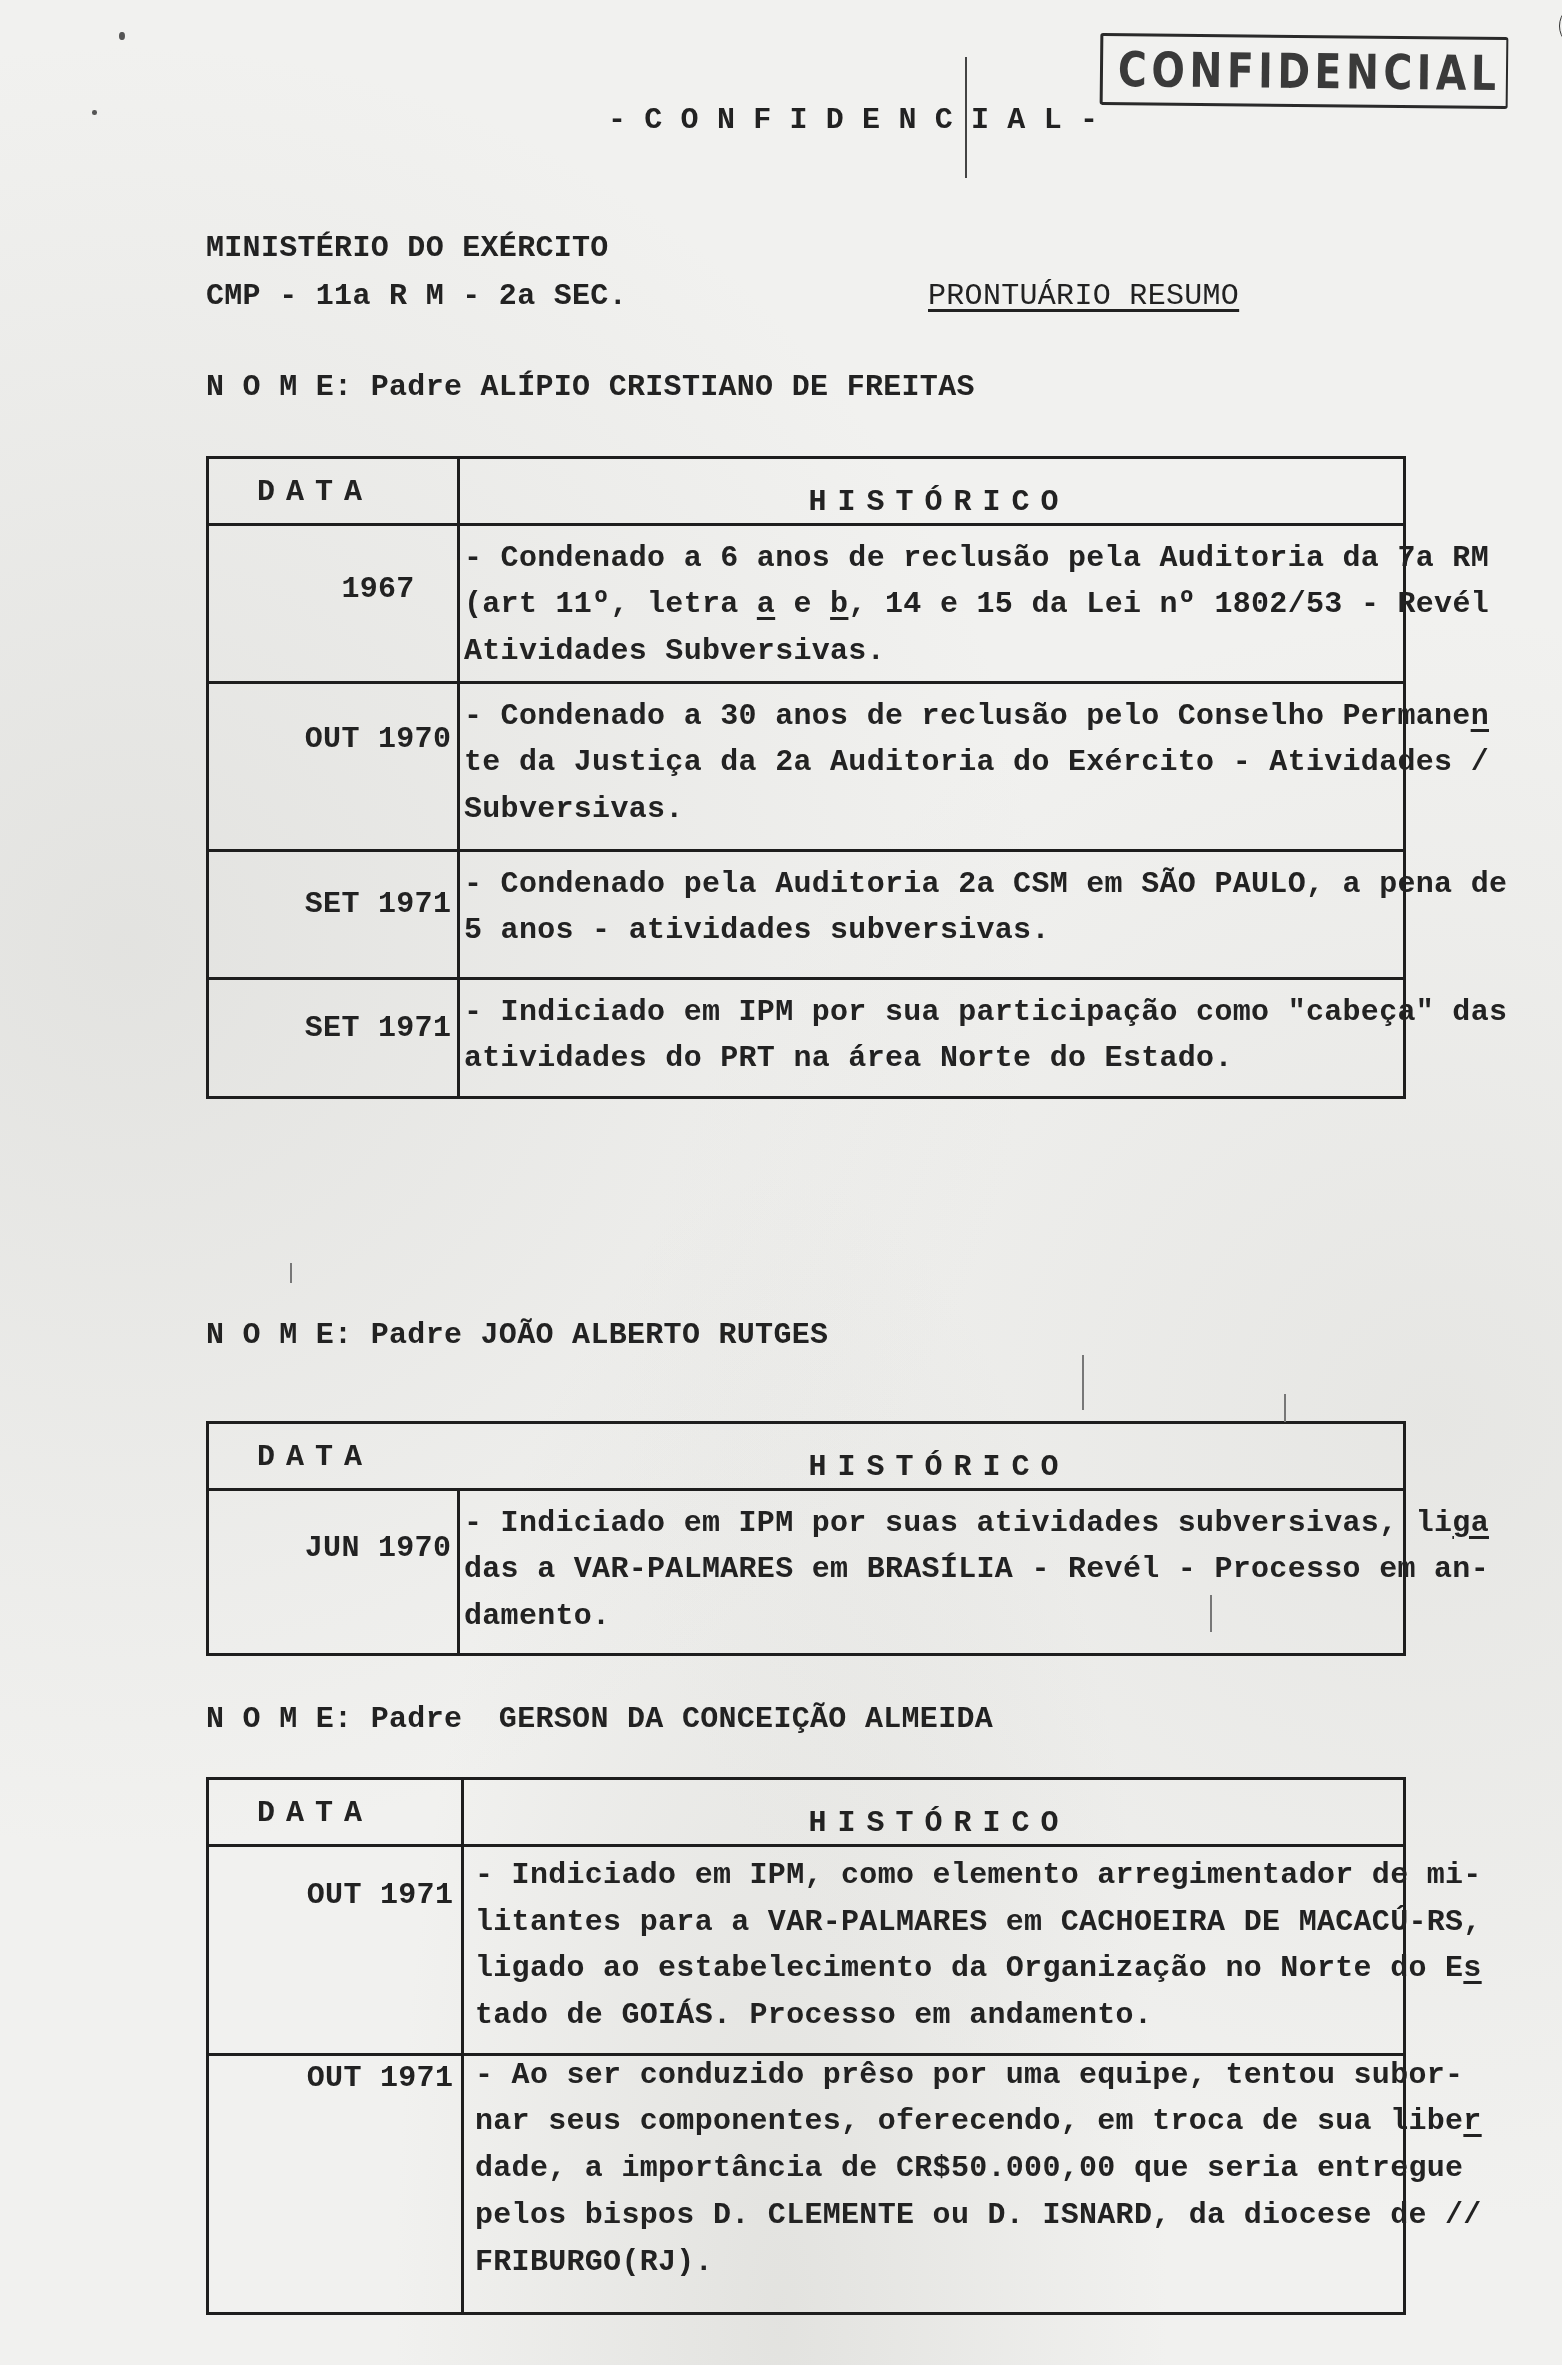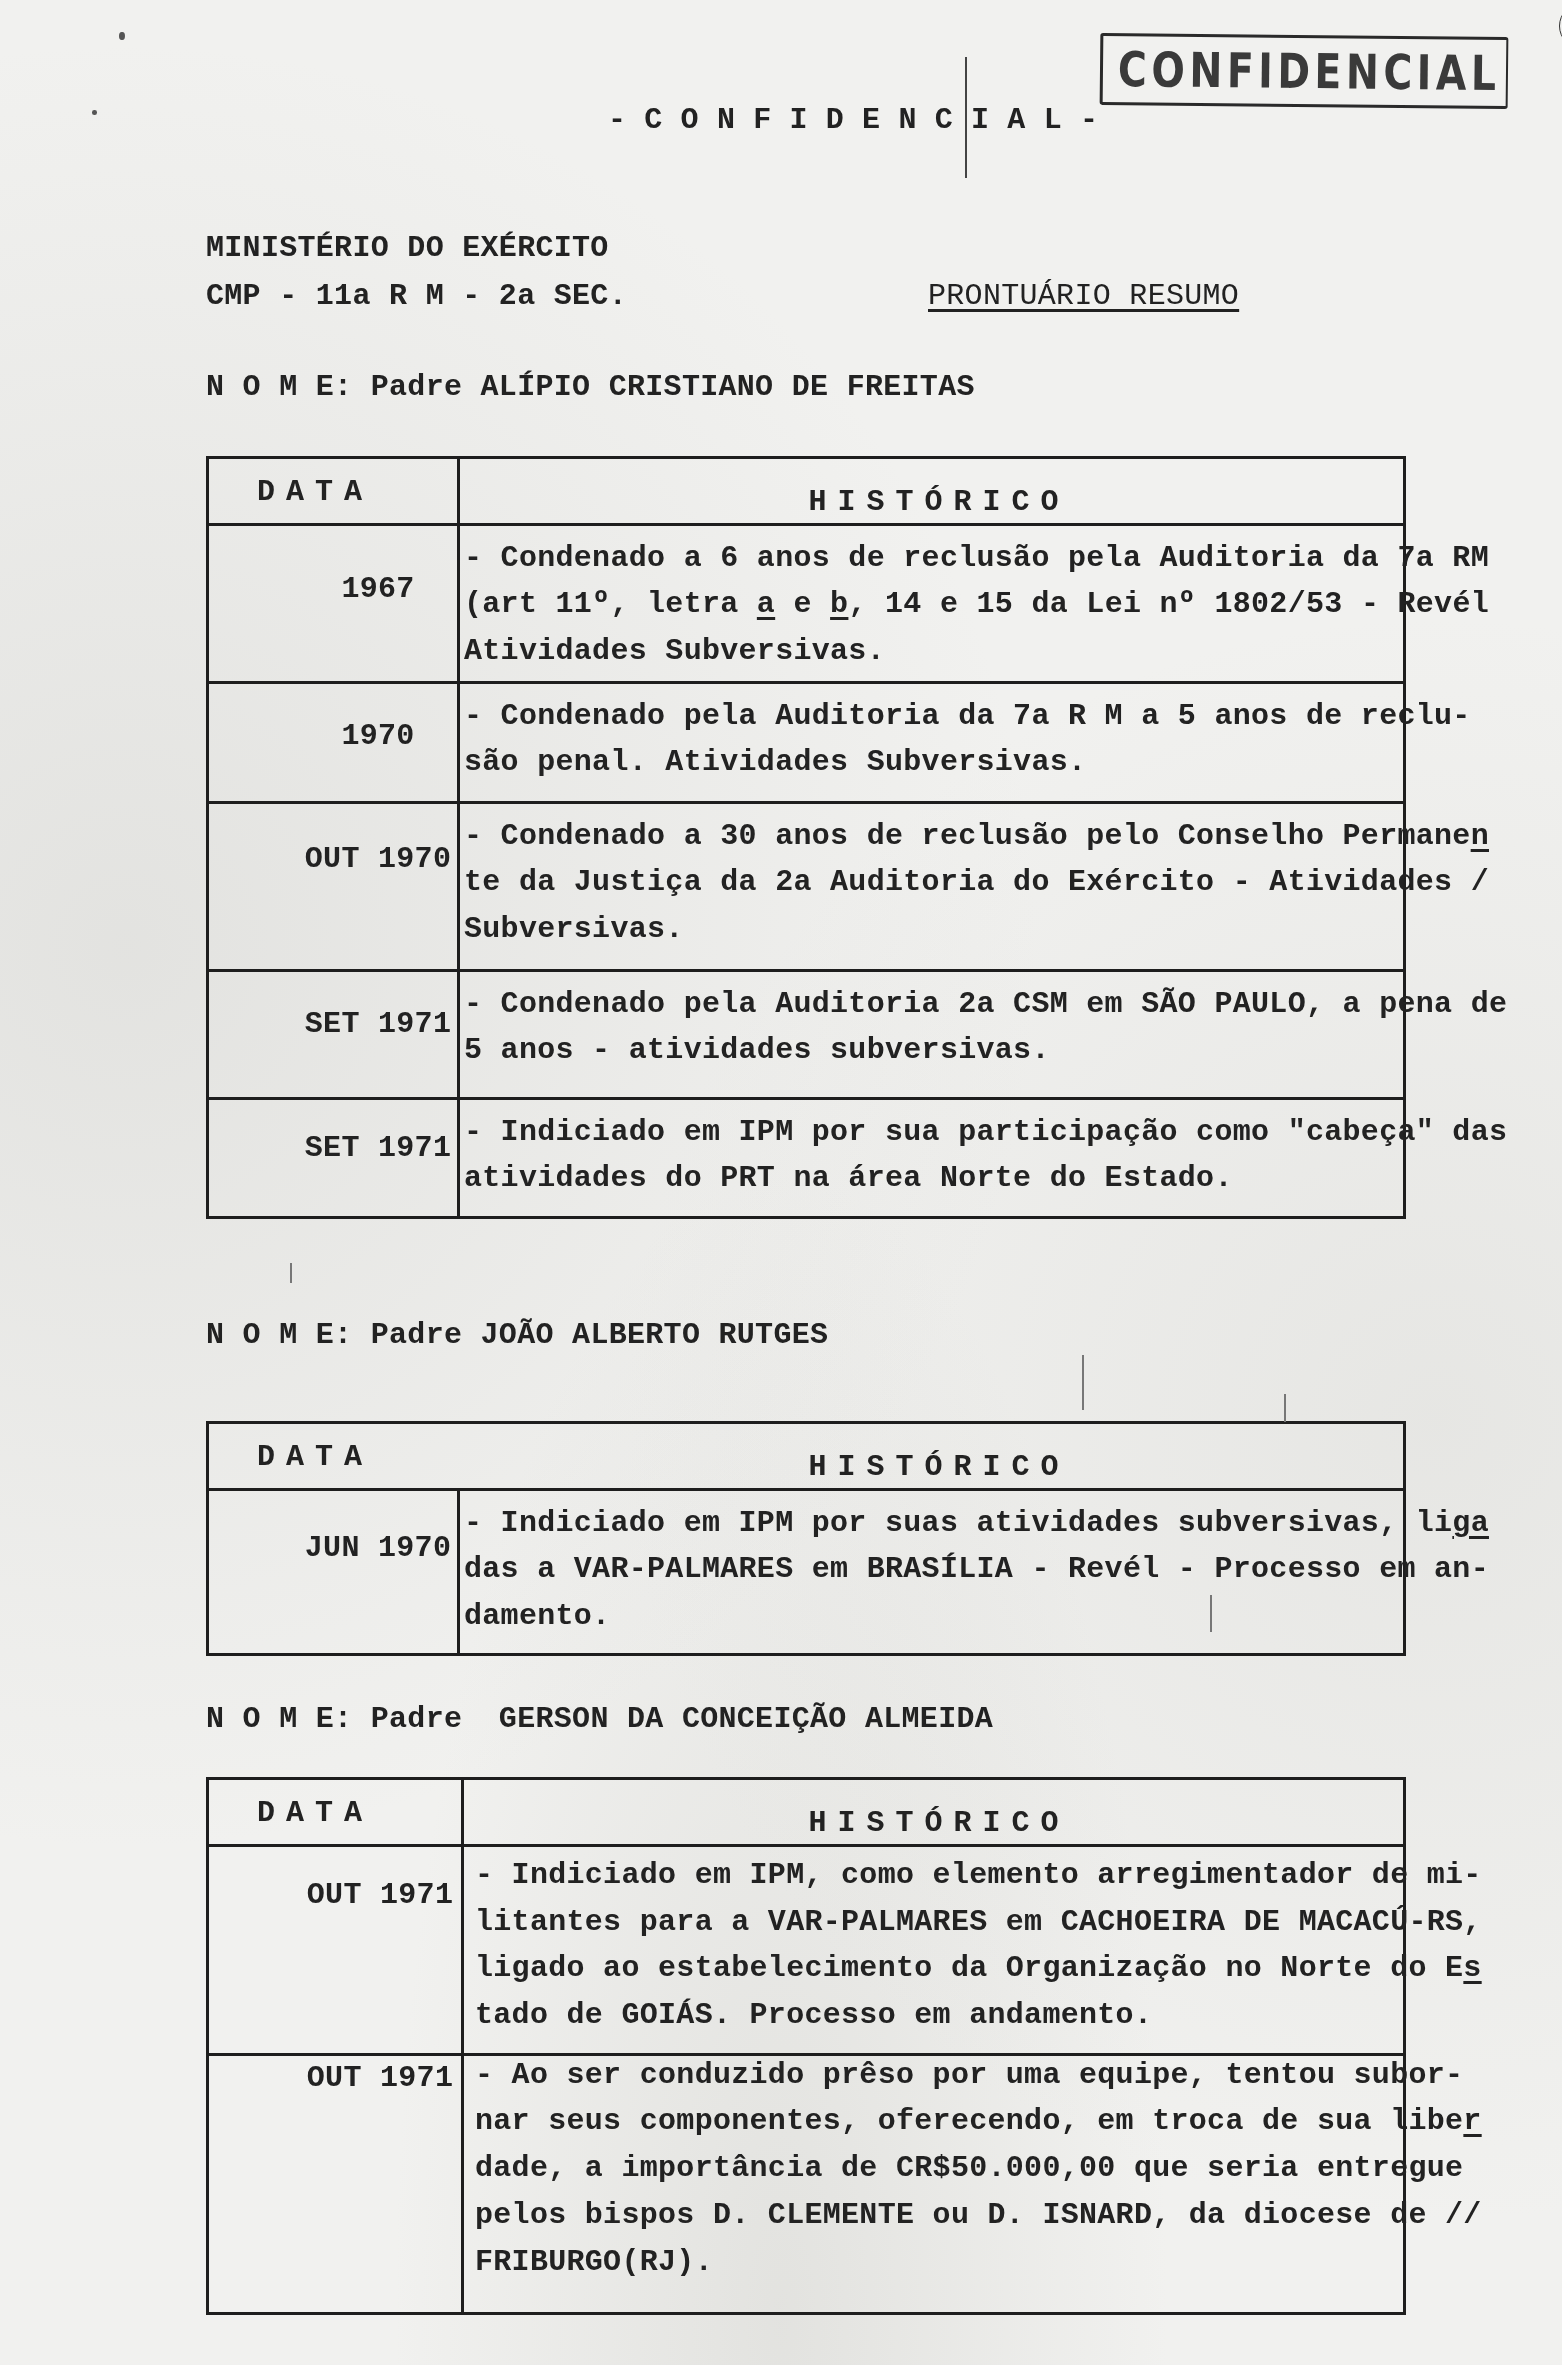--- a/index.html
+++ b/index.html
@@ -67,28 +67,20 @@
         <span class="tw h-hist">HISTÓRICO</span>
         <div class="divider" style="left: 248px;"></div>
       </div>
       <div class="row" style="height: 155px;">
         <div class="divider" style="left: 248px;"></div>
         <div class="tw date" style="left: 0px; width: 248px; top: 48px;">1967</div>
         <div class="lines" style="left: 255px; top: 0px;">
           <div class="tw line" style="top: 16.5px;"><span>- Condenado a 6 anos de reclusão pela Auditoria da 7a RM</span></div>
           <div class="tw line" style="top: 63px;"><span>(art 11º, letra </span><span class="u">a</span><span> e </span><span class="u">b</span><span>, 14 e 15 da Lei nº 1802/53 - Revél</span></div>
           <div class="tw line" style="top: 110px;"><span>Atividades Subversivas.</span></div>
-        </div>
-      </div>
-      <div class="row" style="height: 117px;">
-        <div class="divider" style="left: 248px;"></div>
-        <div class="tw date" style="left: 0px; width: 248px; top: 37px;">1970</div>
-        <div class="lines" style="left: 255px; top: 0px;">
-          <div class="tw line" style="top: 16.5px;"><span>- Condenado pela Auditoria da 7a R M a 5 anos de reclu-</span></div>
-          <div class="tw line" style="top: 63px;"><span>são penal. Atividades Subversivas.</span></div>
         </div>
       </div>
       <div class="row" style="height: 165px;">
         <div class="divider" style="left: 248px;"></div>
         <div class="tw date" style="left: 0px; width: 248px; top: 40px;">OUT 1970</div>
         <div class="lines" style="left: 255px; top: 0px;">
           <div class="tw line" style="top: 16.5px;"><span>- Condenado a 30 anos de reclusão pelo Conselho Permane</span><span class="u">n</span></div>
           <div class="tw line" style="top: 63px;"><span>te da Justiça da 2a Auditoria do Exército - Atividades /</span></div>
           <div class="tw line" style="top: 110px;"><span>Subversivas.</span></div>
         </div>

